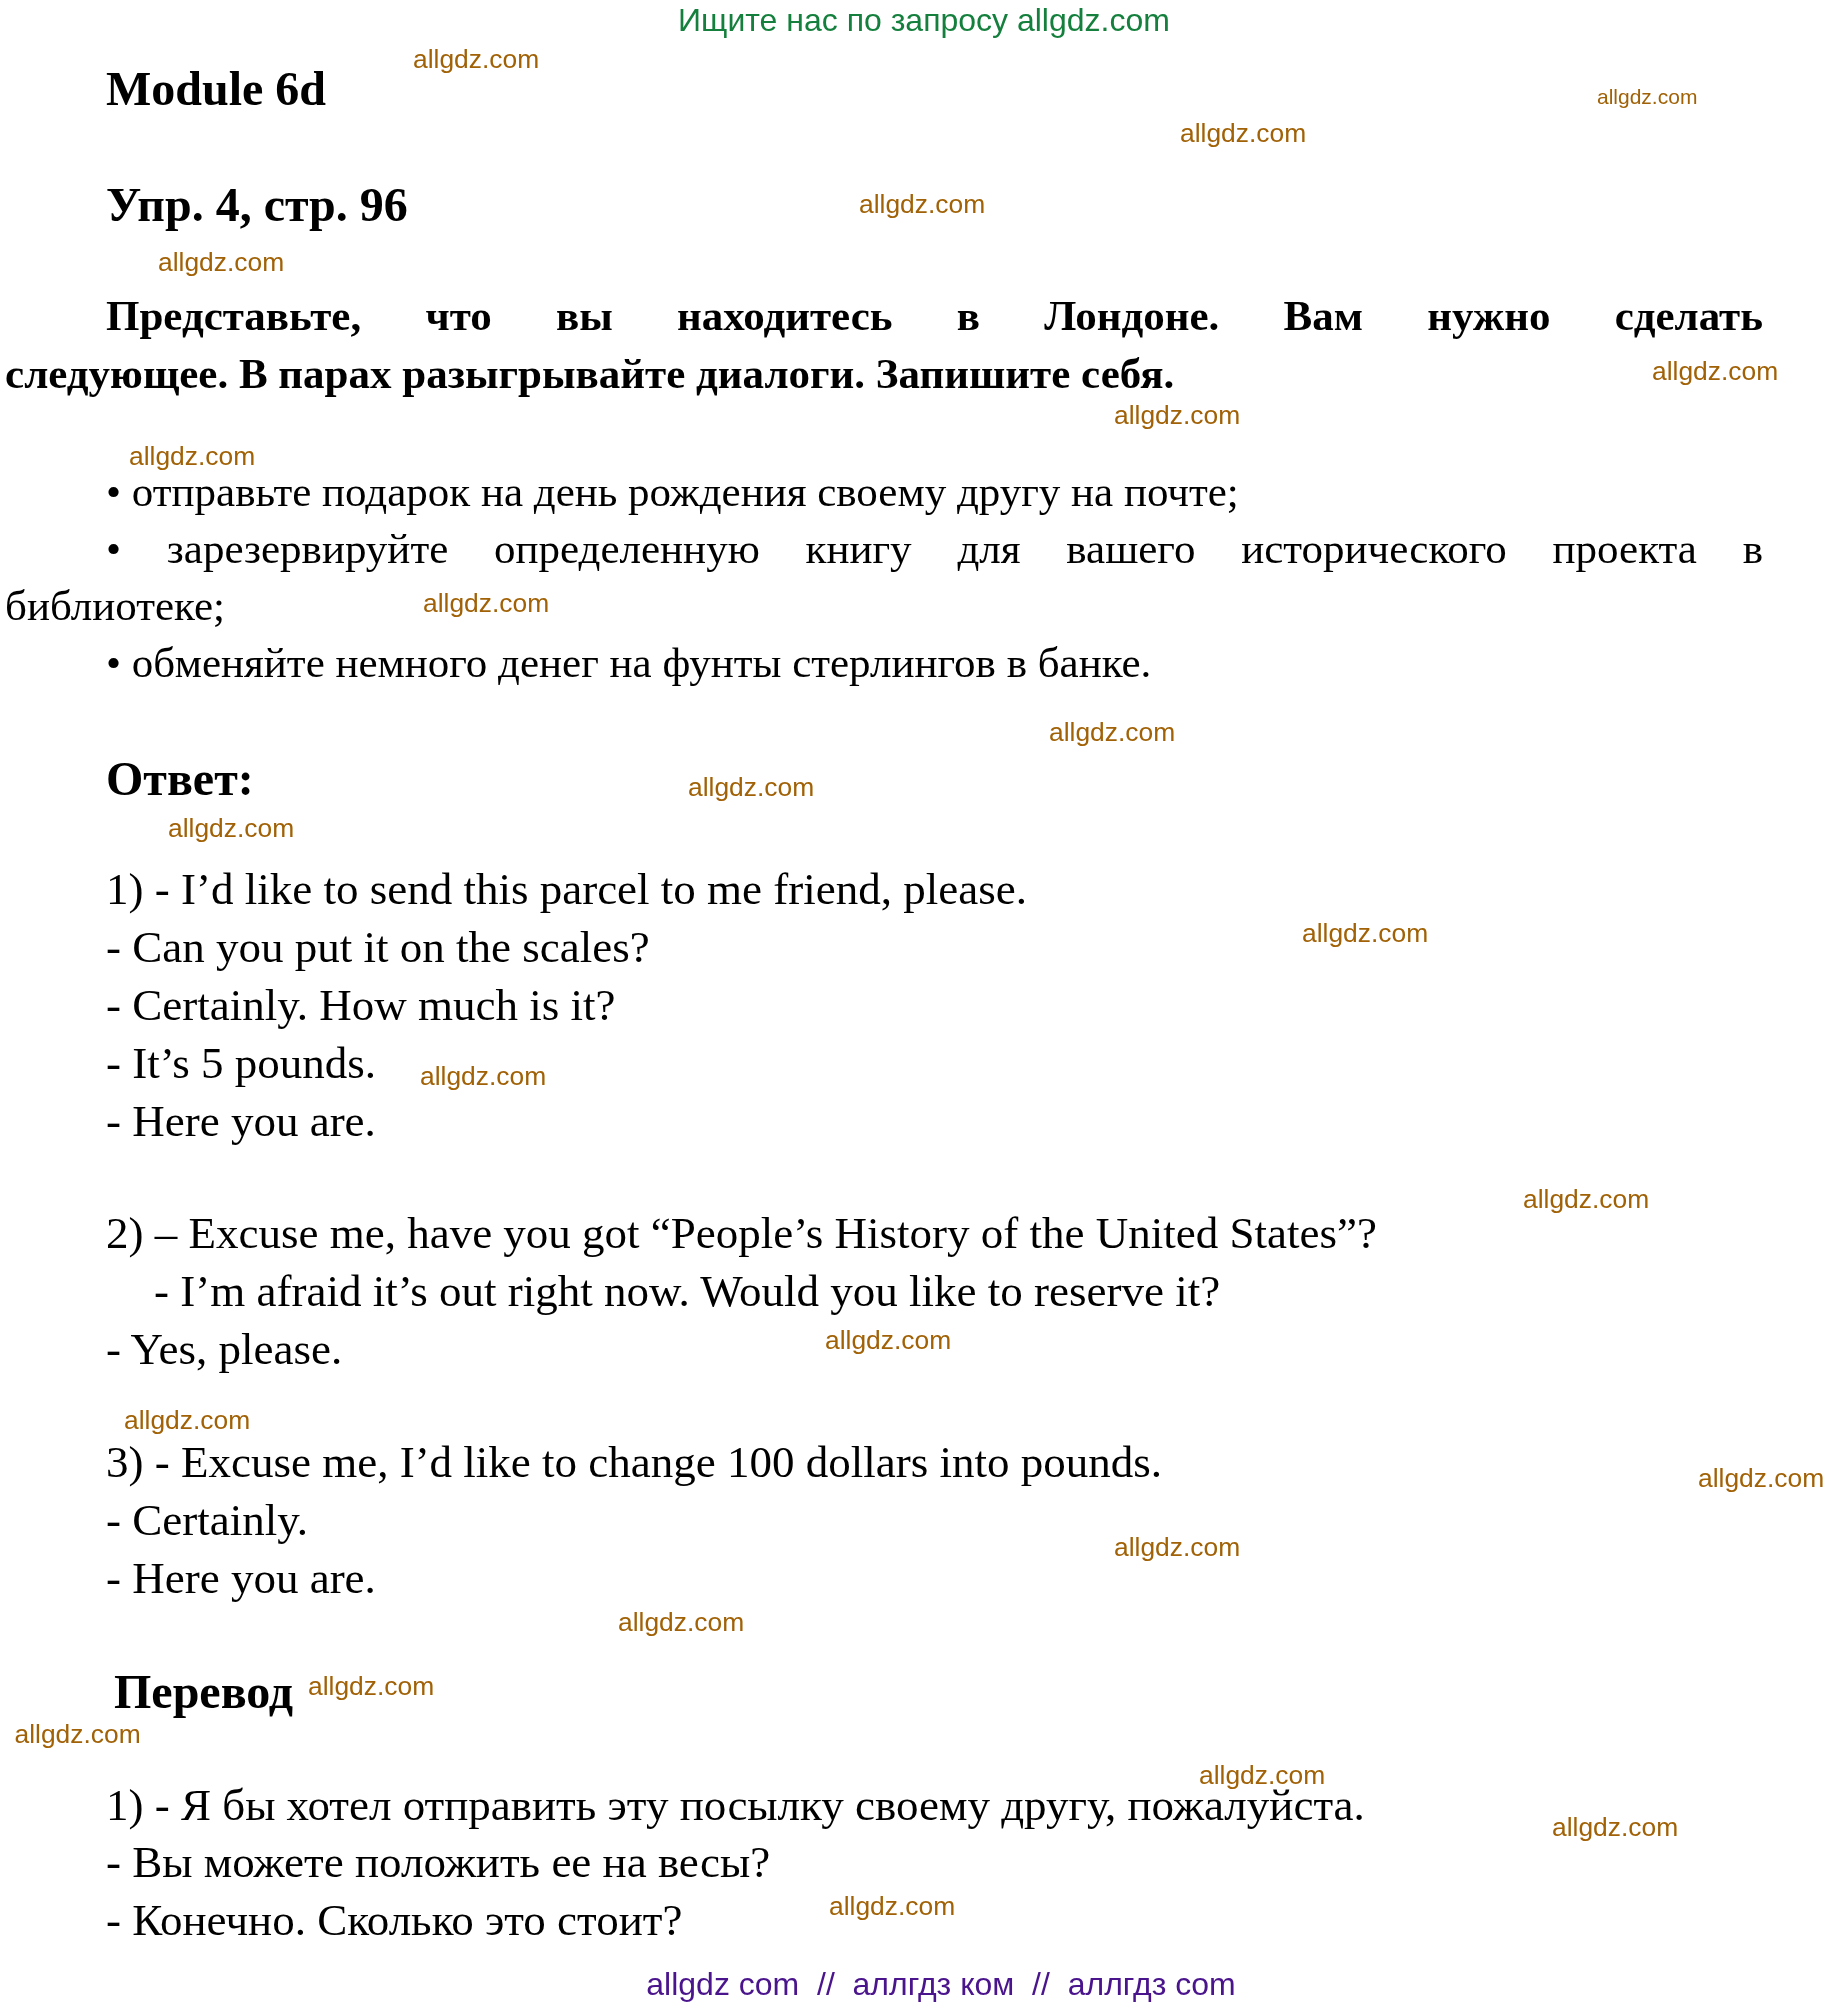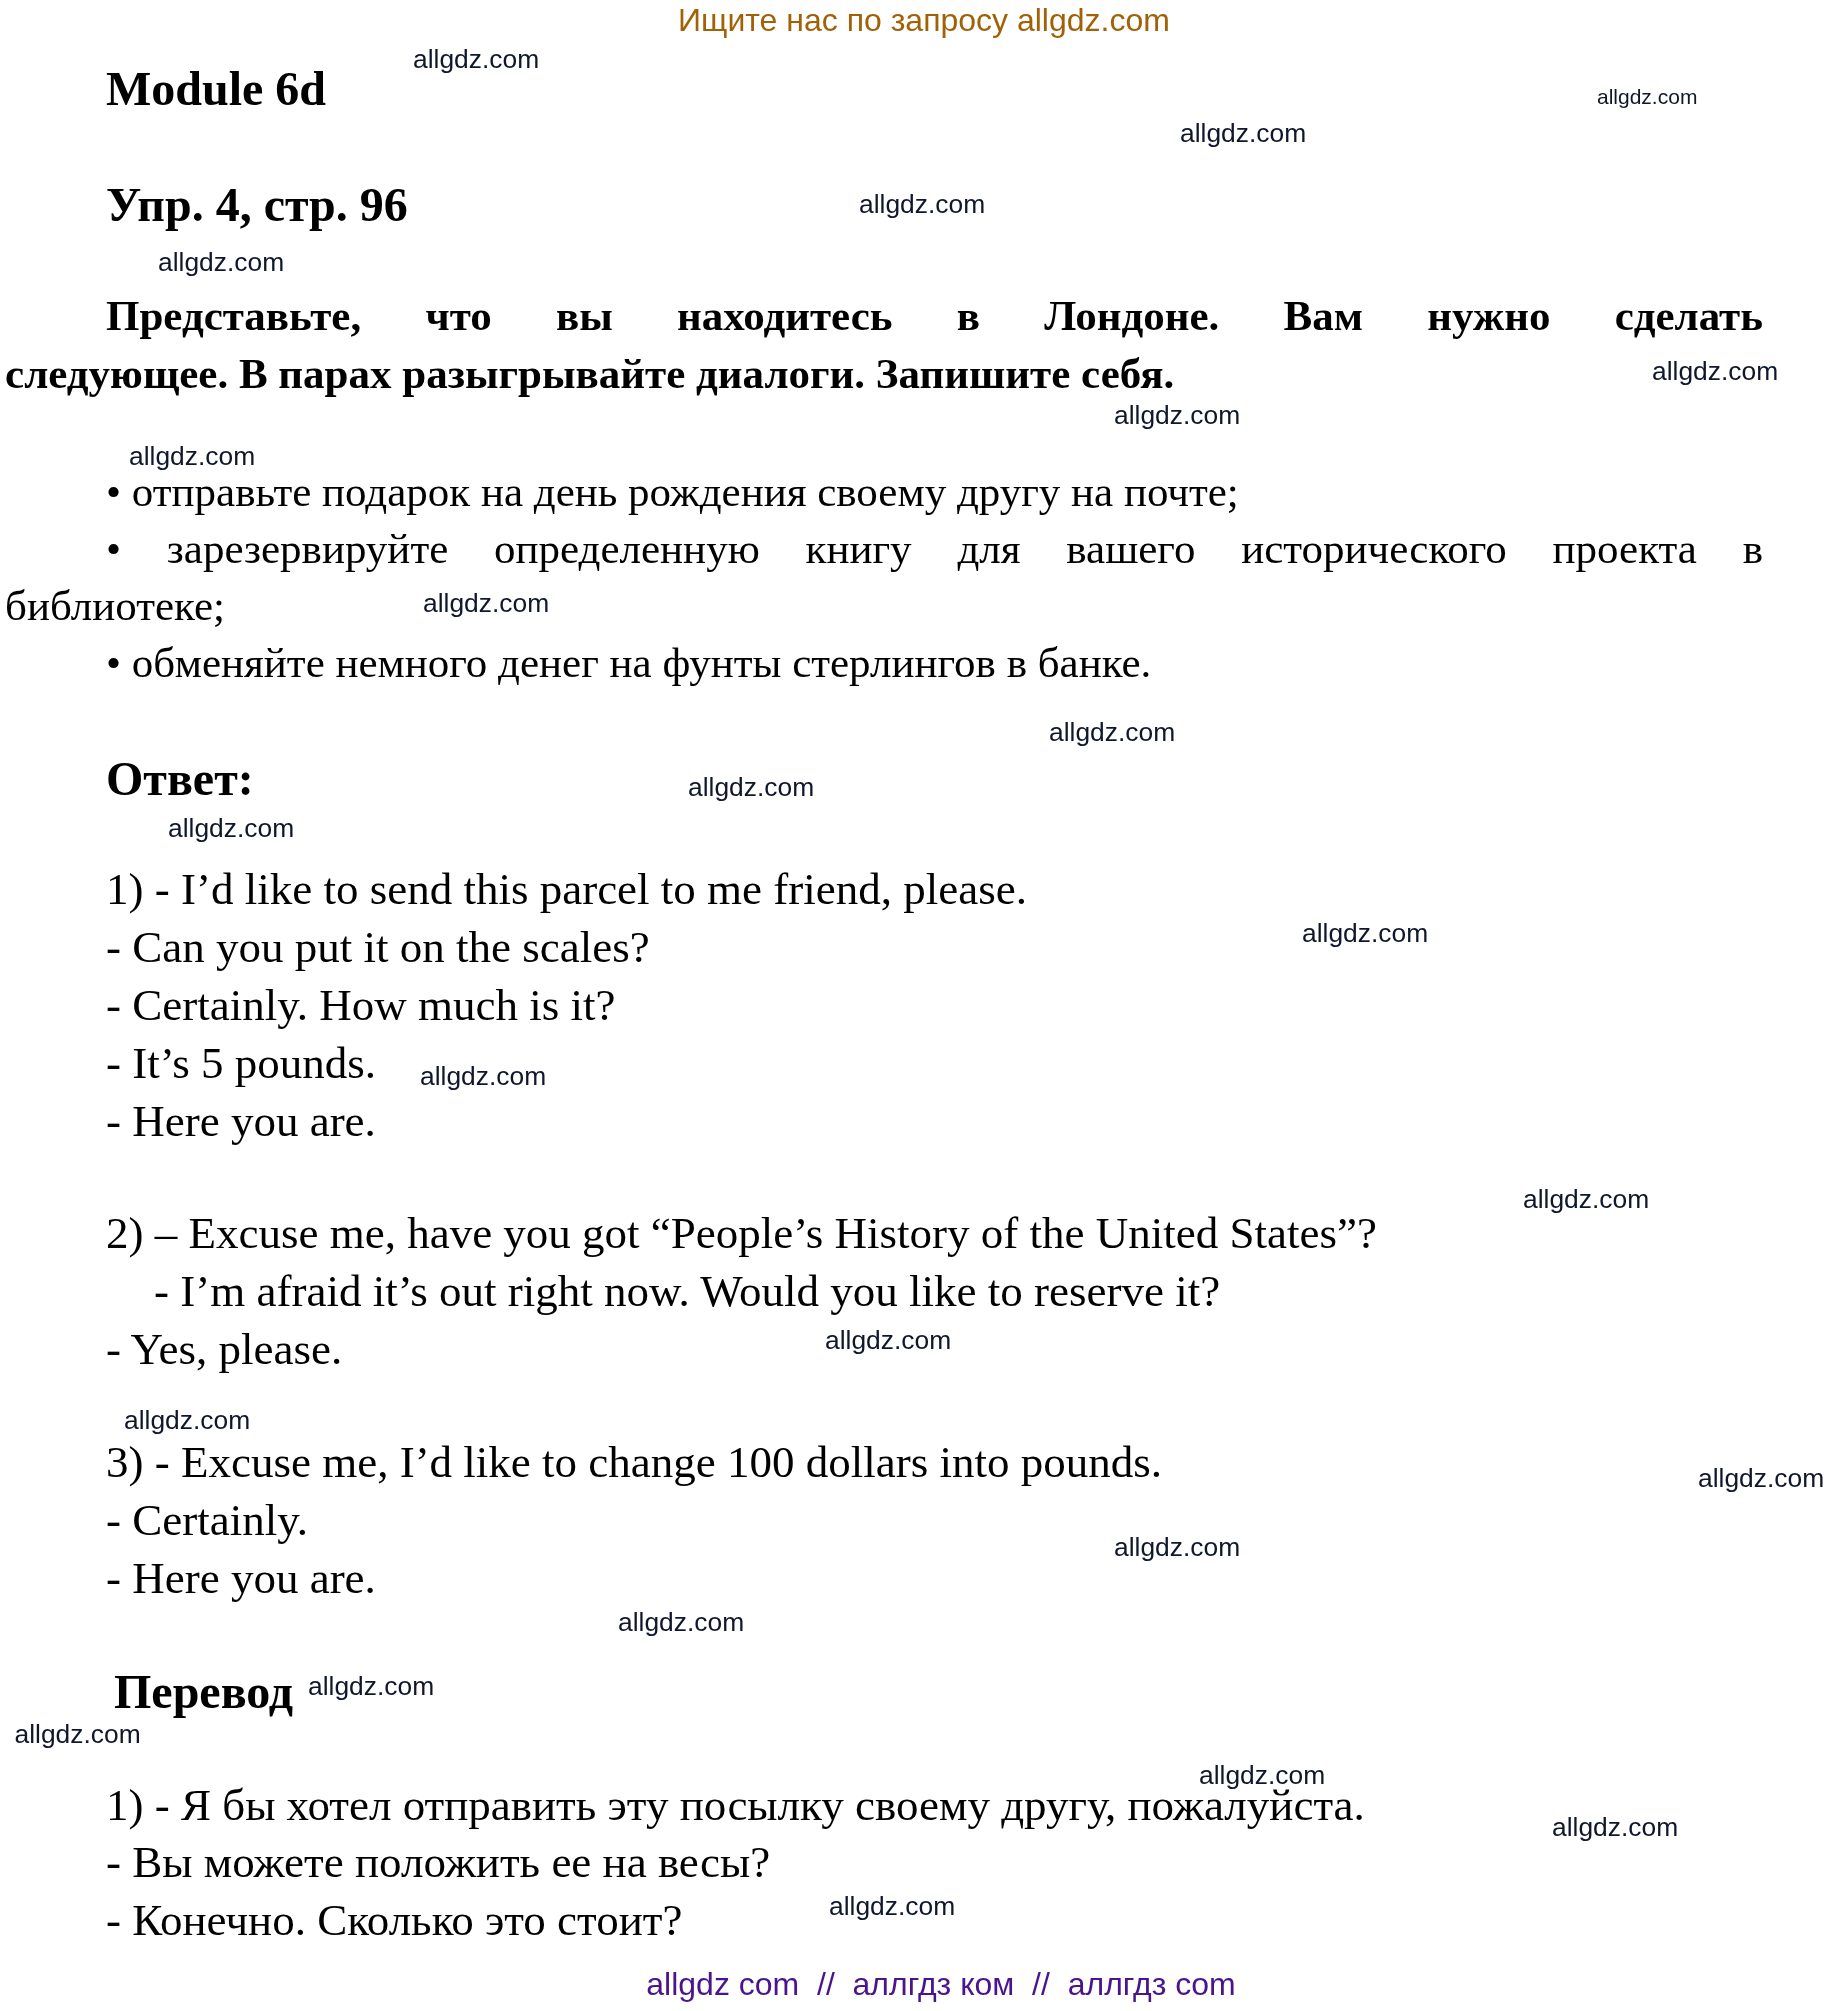--- a/index.html
+++ b/index.html
@@ -1,21 +1,21 @@
 <!DOCTYPE html>
 <html style="font-size:13.6px"><head>
 <meta charset="utf-8">
 <style>
   html, body { margin:0; padding:0; background:#fff; }
   body { width:1848px; height:2011px; position:relative; overflow:hidden; }
   .abs { position:absolute; white-space:nowrap; }
   .serif { font-family:Liberation Serif, serif; color:#000; }
   .sans { font-family:"Liberation Sans", sans-serif; }
-  .wm { font-family:"Liberation Sans", sans-serif; font-size:26.4px; color:#0f172a; }
-  .top-banner { color:#a16207; font-size:32px; left:0; width:1848px; text-align:center; top:1.7px; }
+  .wm { font-family:"Liberation Sans", sans-serif; font-size:26.4px; color:#a16207; }
+  .top-banner { color:#15803d; font-size:32px; left:0; width:1848px; text-align:center; top:1.7px; }
   .h1 { font-weight:bold; font-size:48px; }
   .task { font-weight:bold; font-size:43px; }
   .just { left:106px; width:1657px; text-align:justify; text-align-last:justify; }
   .body { font-size:43px; }
   .ans { font-size:45px; }
   .footer { color:#4a148c; font-size:32px; left:0; width:1848px; text-align:center; top:1966px; }
 </style>
 </head>
 <body>
 

